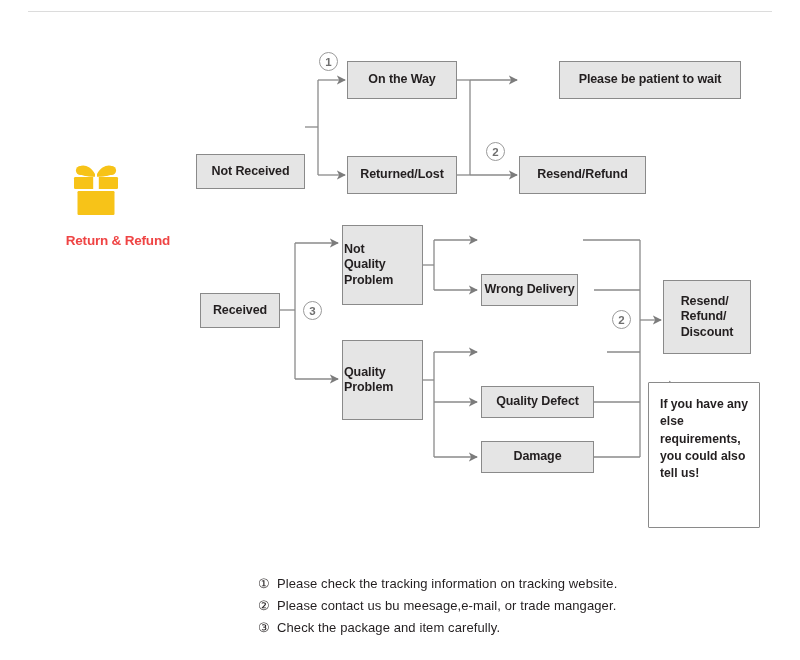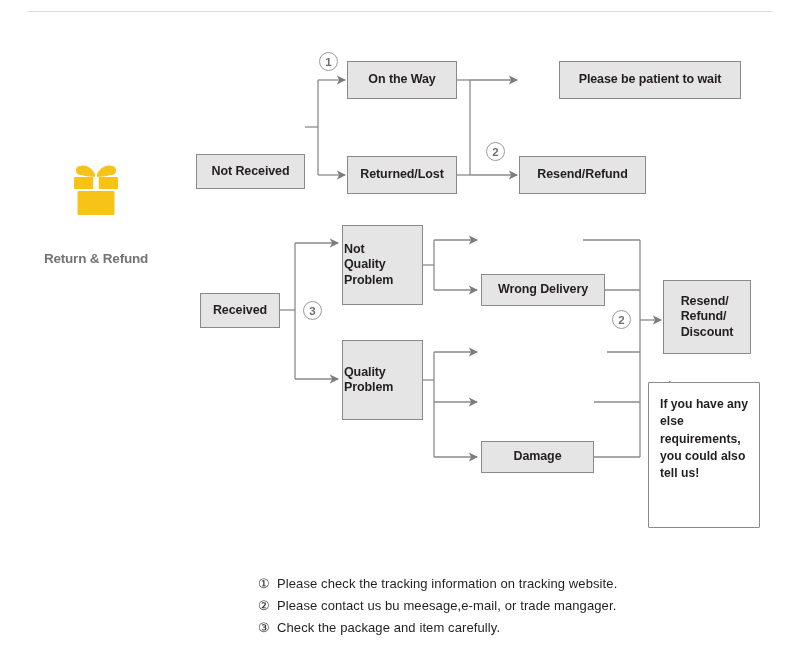--- a/index.html
+++ b/index.html
@@ -37,21 +37,21 @@
     z-index:3;
   }
   .fbox.left-align{justify-content:flex-start;padding-left:1px;text-align:left;}
 
   
   .brand{
     position:absolute;left:22px;top:158px;width:148px;text-align:center;
   }
   .brand .gift{display:block;margin:0 auto;}
   .brand .blabel{
-    margin-top:27px;font-size:13.5px;font-weight:bold;color:#737373;letter-spacing:-0.2px;
+    margin-top:9px;font-size:13.5px;font-weight:bold;color:#ef4444;letter-spacing:-0.2px;text-align:right;
   }
 
   
   .circ{
     position:absolute;
     width:19px;height:19px;border-radius:50%;
     border:1.2px solid #9a9a9a;
     color:#6f6f6f;
     font-size:11.5px;
     font-weight:bold;
@@ -191,23 +191,24 @@
 Quality
 Problem</span>
   </div>
 
   <div class="fbox left-align" style="left:342px;top:340px;width:81px;height:80px;">
     <span style="white-space:pre-line;">Quality
 Problem</span>
   </div>
 
 
-  <div class="fbox" style="left:481px;top:274px;width:124px;height:32px;">Wrong Delivery</div>
-
-
+  <div class="fbox" style="left:481px;top:274px;width:97px;height:32px;">Wrong Delivery</div>
+
+
+  <div class="fbox" style="left:481px;top:386px;width:113px;height:32px;">Quality Defect</div>
 
   <div class="fbox" style="left:481px;top:441px;width:113px;height:32px;">Damage</div>
 
   <div class="circ" style="left:612px;top:310px;">2</div>
 
   <div class="fbox" style="left:663px;top:272px;width:88px;height:74px;margin-top:8px;">
     <span style="white-space:pre-line;text-align:left;">Resend/
 Refund/
 Discount</span>
   </div>

